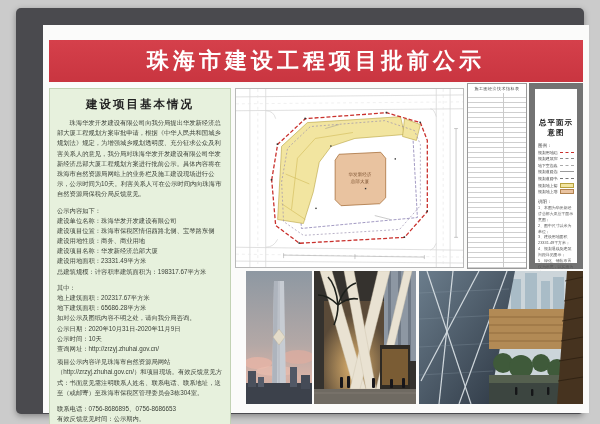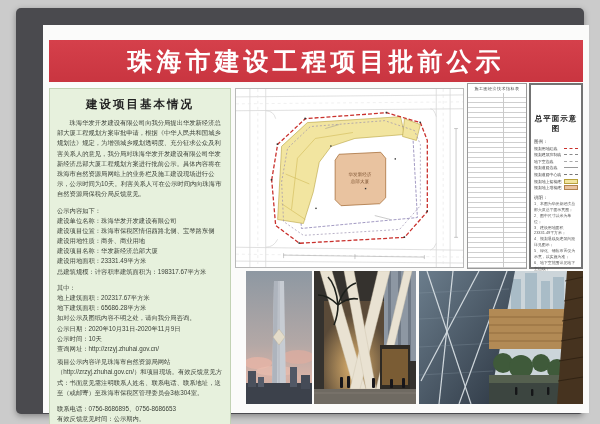--- a/index.html
+++ b/index.html
@@ -17,21 +17,21 @@
   .page{
     position:absolute;left:27px;top:17px;width:546px;height:388px;
     background:#fbfbfa;
   }
   .banner{
     position:absolute;left:6px;top:15px;width:534px;height:42px;
     background:linear-gradient(#d5404b,#c93540);
     display:flex;align-items:center;justify-content:center;
   }
   .banner h1{
-    margin:8px;color:#fff;font-size:25px;font-weight:bold;letter-spacing:4px;
+    margin:8px;color:#fff;font-size:22px;font-weight:bold;letter-spacing:4px;
   }
   
   .notice{
     position:absolute;left:6px;top:63px;width:182px;height:411px;
     background:#e7f1dd;border:1px solid #c2d2b4;box-sizing:border-box;
     padding:6px 7px;color:#3b4038;
   }
   .notice h2{
     margin:2px 0 6px 0;text-align:center;font-size:11.5px;font-weight:bold;
     letter-spacing:2px;color:#222;
@@ -57,21 +57,21 @@
   }
   .indicator .rows{
     position:absolute;left:0;top:9px;right:0;bottom:0;
     background:
       linear-gradient(to right, transparent 0 35px, #c9c9c9 35px 35.6px, transparent 35.6px),
       repeating-linear-gradient(to bottom,#fff 0 4.4px,#cfcfcf 4.4px 5px);
   }
   
   .sidebar{
     position:absolute;left:486px;top:58px;width:54px;height:186px;
-    background:#fff;border:2px solid #737373;box-sizing:border-box;
+    background:#fff;border:6px solid #737373;box-sizing:border-box;
     padding:3px 3px;color:#333;
   }
   .sidebar .title{
     text-align:center;font-size:7.5px;font-weight:bold;color:#222;
     margin:26px 0 5px 0;letter-spacing:1px;
   }
   .cap{font-size:4.5px;color:#333;margin:2px 0 1px 0;}
   .lg-row{display:flex;align-items:center;margin:1.6px 0;}
   .lg-row .lb{flex:1;font-size:3.9px;color:#444;white-space:nowrap;overflow:hidden;}
   .sw{width:14px;height:5px;margin-left:2px;box-sizing:border-box;}

